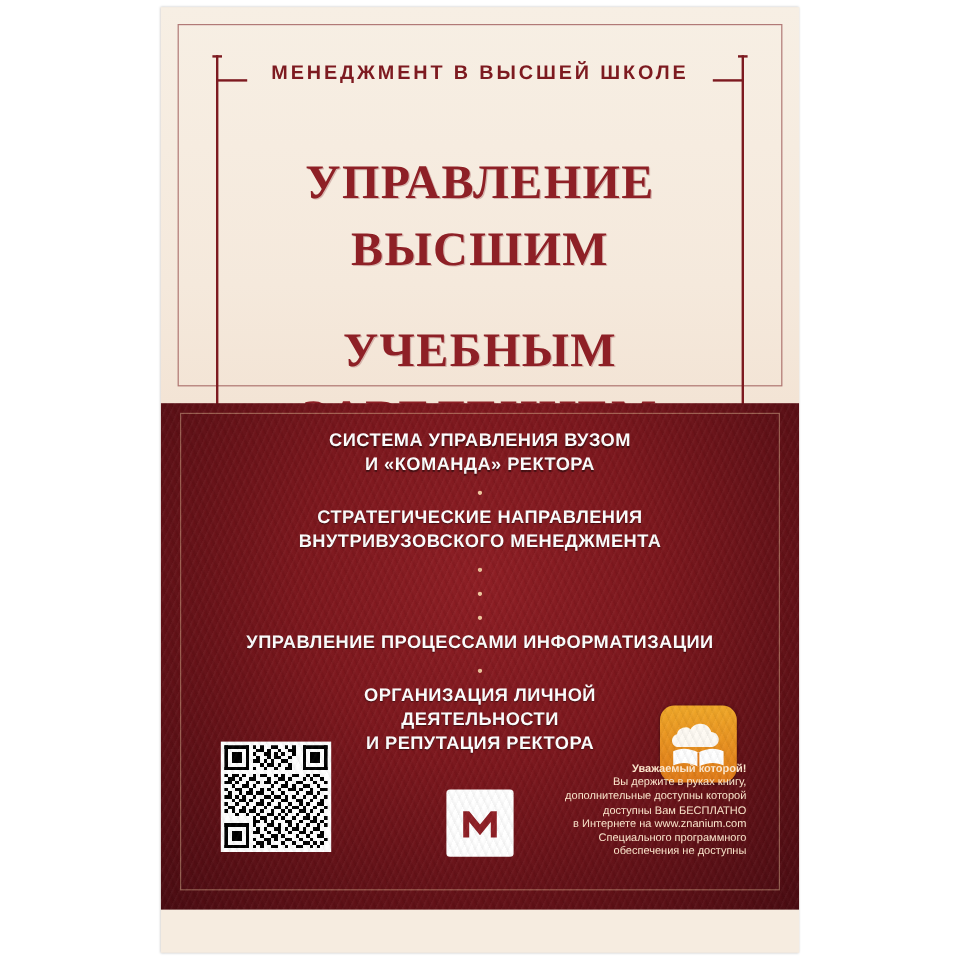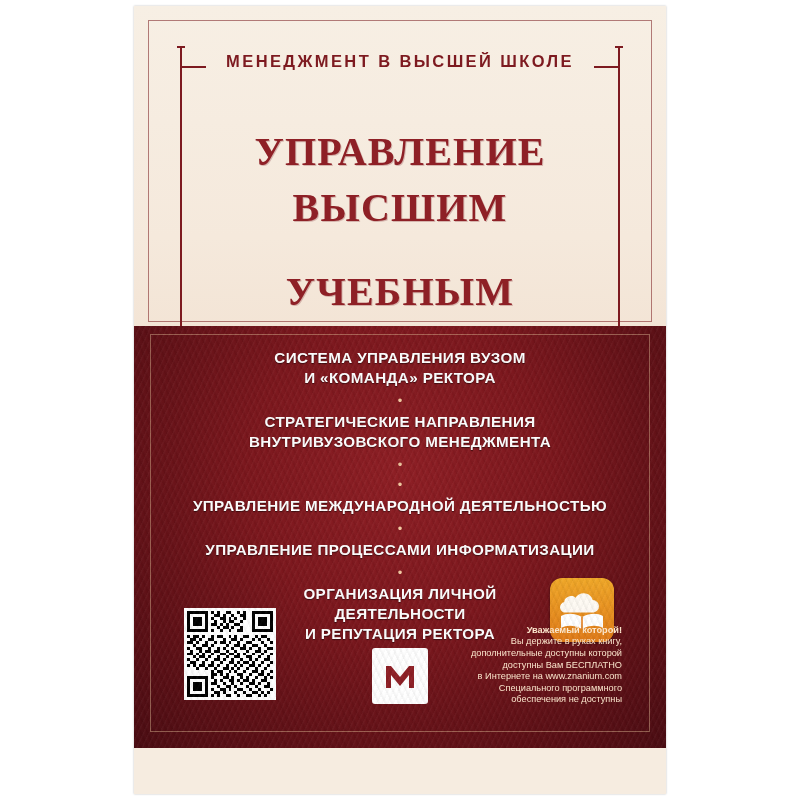--- a/index.html
+++ b/index.html
@@ -39,21 +39,21 @@
     left: 0; top: 0;
     width: 100%;
     height: 330px;
     background: linear-gradient(180deg,#f7efe4 0%, #f5e9dc 70%, #f3e4d5 100%);
   }
 
   
   .cover-bottom {
     position: absolute;
     left: 0;
-    top: 320px;
+    top: 330px;
     width: 100%;
     height: 422px;
     background:
       radial-gradient(ellipse at 50% 35%, #8e1e24 0%, #7c171d 40%, #5e1016 75%, #4a0c12 100%);
   }
   .cover-bottom::after {
     content: "";
     position: absolute;
     inset: 0;
     background:
@@ -261,21 +261,20 @@
 
     <div class="cover-bottom">
       <div class="frame-inner"></div>
 
       <div class="contents">
         <div class="c-item">СИСТЕМА УПРАВЛЕНИЯ ВУЗОМ<br>И «КОМАНДА» РЕКТОРА</div>
         <span class="c-sep">•</span>
         <div class="c-item">СТРАТЕГИЧЕСКИЕ НАПРАВЛЕНИЯ<br>ВНУТРИВУЗОВСКОГО МЕНЕДЖМЕНТА</div>
         <span class="c-sep">•</span>
         <span class="c-sep">•</span>
-        <div class="c-item">УПРАВЛЕНИЕ МЕЖДУНАРОДНОЙ ДЕЯТЕЛЬНОСТЬЮ</div>
         <span class="c-sep">•</span>
         <div class="c-item">УПРАВЛЕНИЕ ПРОЦЕССАМИ ИНФОРМАТИЗАЦИИ</div>
         <span class="c-sep">•</span>
         <div class="c-item">ОРГАНИЗАЦИЯ ЛИЧНОЙ<br>ДЕЯТЕЛЬНОСТИ<br>И РЕПУТАЦИЯ РЕКТОРА</div>
       </div>
 
       <div class="badge">
         <svg width="64" height="64" viewBox="0 0 64 64">
           <path d="M22 18c-4.5 0-7.5 2.6-7.8 5.9-2.4.6-4.2 2.7-4.2 5.3 0 3 2.5 5.4 5.6 5.4h26.8c3.6 0 6.6-2.8 6.6-6.3 0-3.4-2.8-6.2-6.3-6.3-.9-3.9-4.6-6.8-9-6.8-3.5 0-6.6 1.8-8.2 4.5-1-1-2.2-1.7-3.5-1.7z" fill="#ffffff" opacity="0.95"></path>
           <path d="M11 38c6-3 13-3 21 1 8-4 15-4 21-1v12c-6-3-13-3-21 1-8-4-15-4-21-1V38z" fill="#ffffff"></path>

